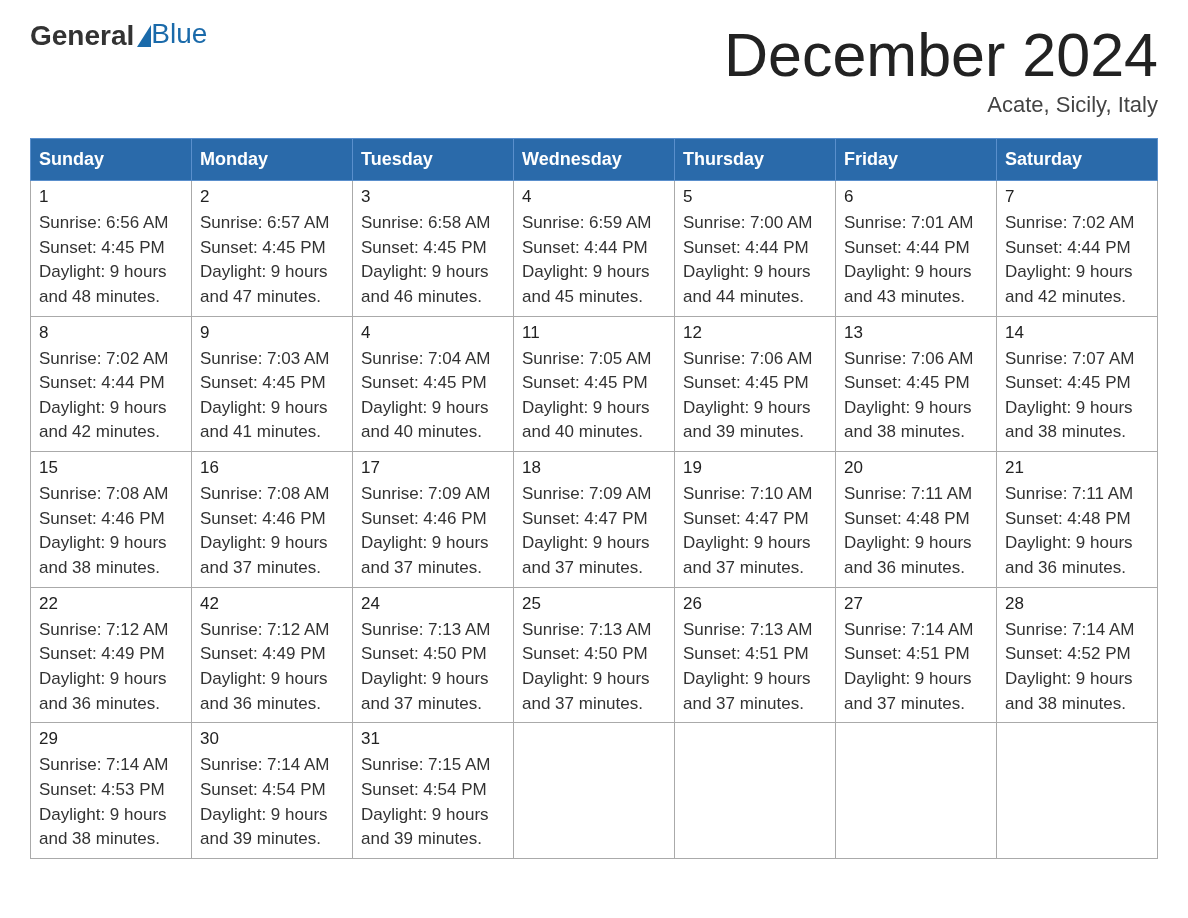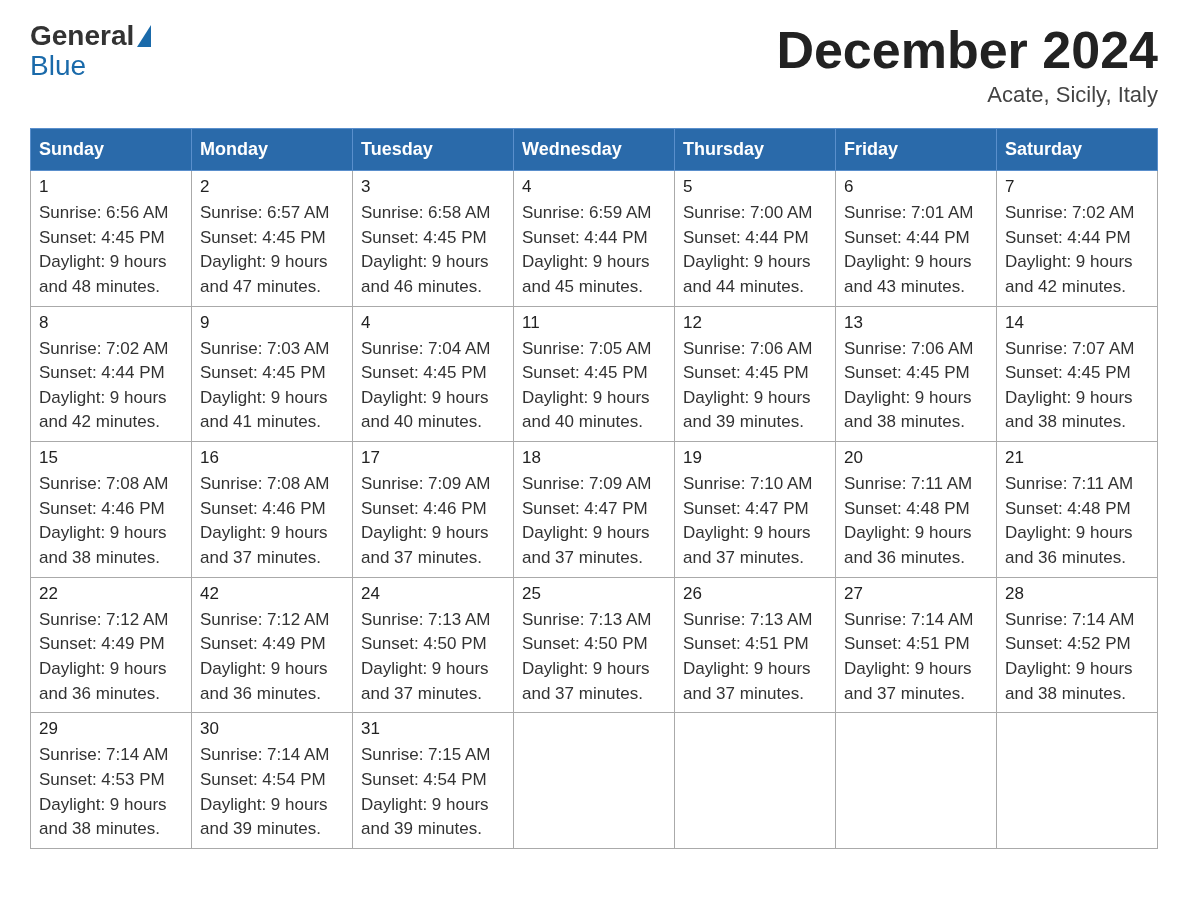--- a/index.html
+++ b/index.html
@@ -11,21 +11,20 @@
       min-height: 918px;
     }
     .header {
       display: flex;
       justify-content: space-between;
       align-items: flex-start;
       margin-bottom: 20px;
     }
     .logo {
       display: flex;
-      flex-direction: column;
       align-items: flex-start;
     }
     .logo-top {
       display: flex;
       align-items: center;
     }
     .logo-general {
       font-size: 28px;
       font-weight: bold;
       color: #333;
@@ -42,22 +41,22 @@
     .logo-blue {
       font-size: 28px;
       font-weight: normal;
       color: #1a6aaa;
       margin-top: -2px;
     }
     .title-section {
       text-align: right;
     }
     .calendar-title {
-      font-size: 52px;
-      font-weight: bold;
+      font-size: 61px;
+      font-weight: normal;
       color: #222;
     }
     .calendar-subtitle {
       font-size: 22px;
       color: #444;
       margin-top: 2px;
     }
     .calendar {
       width: 100%;
       border-collapse: collapse;

